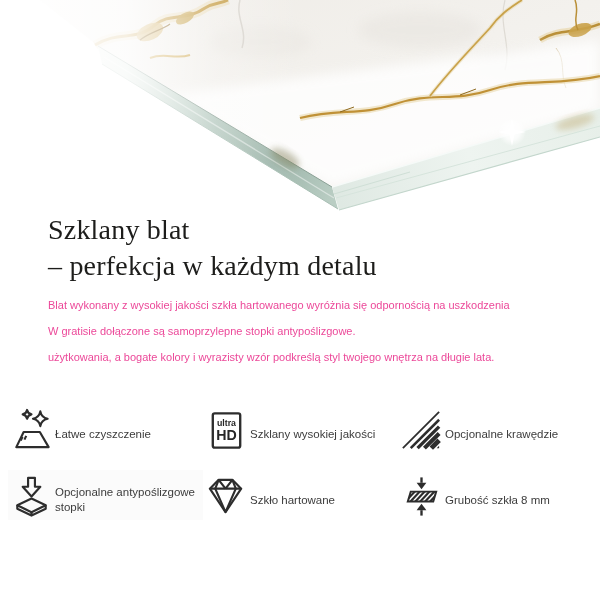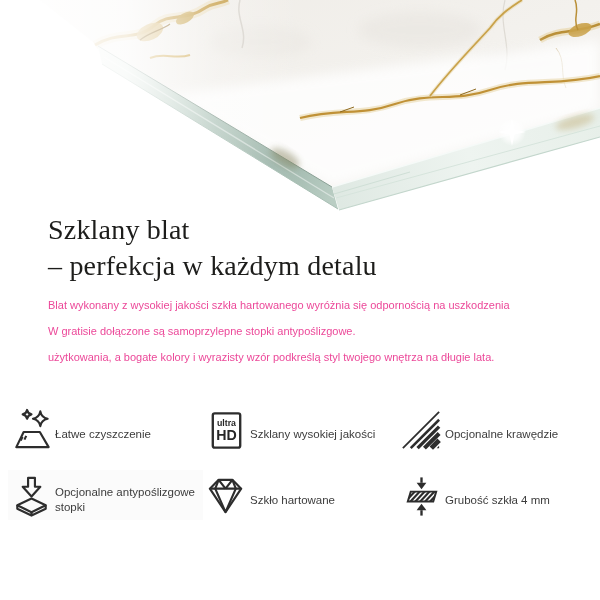--- a/index.html
+++ b/index.html
@@ -226,17 +226,17 @@
               <path d="M11,31 L24,17"></path>
               <path d="M16,31 L29,17"></path>
             <path d="M21,31 L34,17"></path>
               <path d="M26,31 L39,17"></path>
               <path d="M31,31 L44,17"></path>
               <path d="M36,31 L49,17"></path>
           </g>
           <path d="M13,19 H39 L36,29 H10 Z" fill="none" stroke="#2d2d2d" stroke-width="2"></path>
         </svg>
       </div>
-      <div class="feature-label">Grubość szkła 4 mm</div>
+      <div class="feature-label">Grubość szkła 8 mm</div>
     </div>
 
   </div>
 </div>
 
 </body></html>

